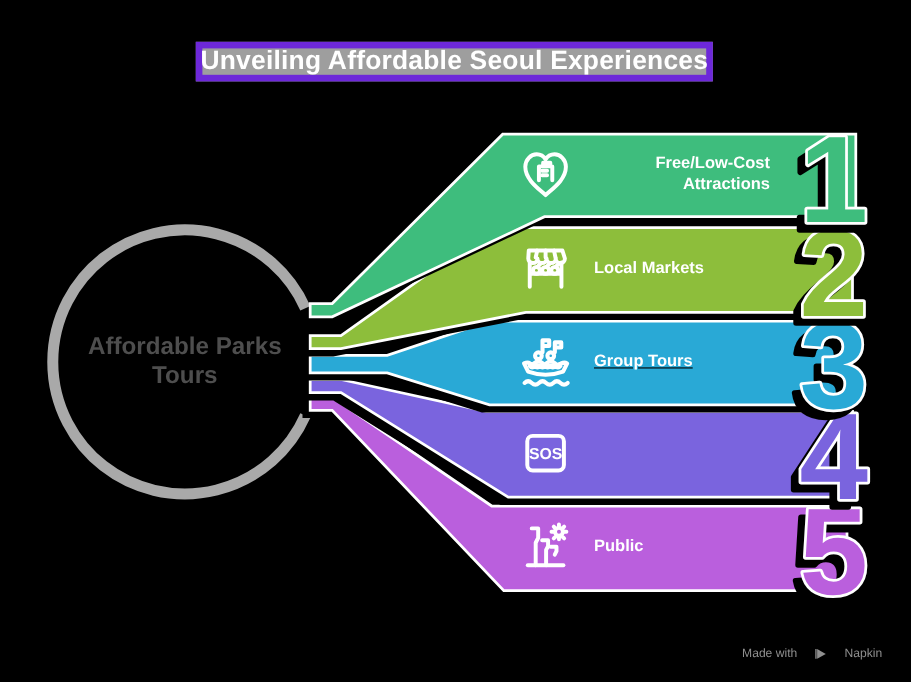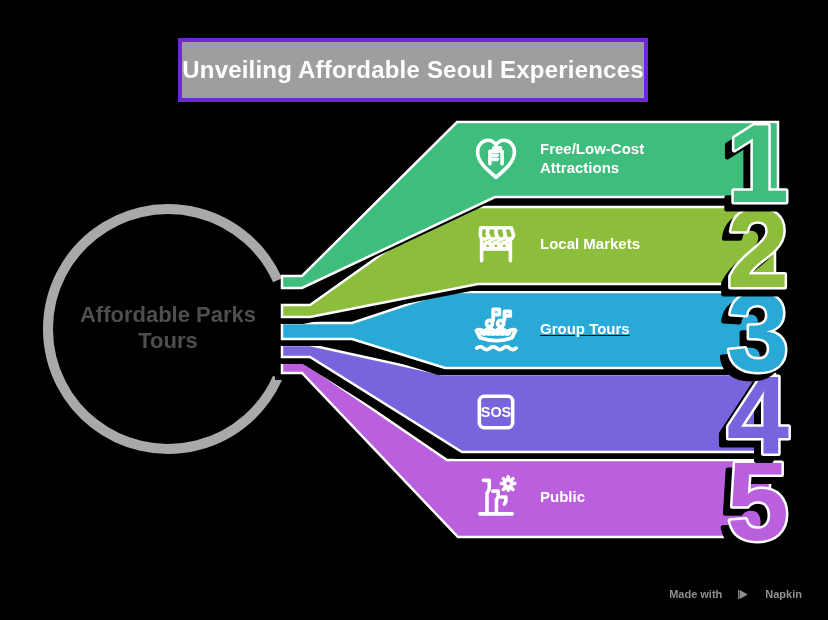--- a/index.html
+++ b/index.html
@@ -2,22 +2,22 @@
 <html><head>
 <meta charset="utf-8">
 <style>
   html,body{margin:0;padding:0;background:#000;}
   .canvas{
     position:relative;width:828px;height:620px;background:#000;overflow:hidden;
     font-family:"Liberation Sans",sans-serif;
   }
   
   .title-banner{
-    position:absolute;left:178px;top:38px;width:470px;height:64px;
-    background:#9E9E9E;border:4px solid #6d28d9;box-sizing:border-box;
+    position:absolute;left:178px;top:38px;width:470px;height:36px;
+    background:#9E9E9E;border:6px solid #6d28d9;box-sizing:border-box;
     display:flex;align-items:center;justify-content:center;
   }
   .title-banner span{
     color:#FFFFFF;font-size:24px;font-weight:bold;letter-spacing:.2px;white-space:nowrap;
   }
   
   .diagram{position:absolute;left:0;top:0;}
   .ribbon-body{stroke:#FFFFFF;stroke-width:2.5;stroke-linejoin:miter;}
   .big-num{
     font-family:"Liberation Sans",sans-serif;font-size:112px;font-weight:bold;
@@ -33,21 +33,21 @@
   
   .row{position:absolute;left:468px;height:60px;display:flex;align-items:center;gap:16px;}
   .row .icon{width:56px;height:60px;display:flex;align-items:center;justify-content:center;flex:0 0 56px;}
   .row .icon svg{stroke:#FFFFFF;fill:none;stroke-width:1.6;stroke-linecap:round;stroke-linejoin:round;}
   .row .label{color:#FFFFFF;font-size:15px;font-weight:bold;line-height:1.3;width:160px;}
   .sos-text{font-family:"Liberation Sans",sans-serif;font-size:6.4px;font-weight:bold;
     fill:#FFFFFF;stroke:none;text-anchor:middle;}
   
   .watermark{
     position:absolute;right:26px;bottom:20px;display:flex;align-items:center;gap:16px;
-    color:#8F8F8F;font-size:11px;font-weight:bold;margin-left:12px;
+    color:#8F8F8F;font-size:11px;font-weight:normal;margin-left:12px;
   }
 </style>
 </head>
 <body>
 
 <div class="canvas">
 
   <div class="title-banner">
     <span>Unveiling Affordable Seoul Experiences</span>
   </div>
@@ -87,21 +87,21 @@
     <g>
       <path d="M282 276 L302 276 L457 122 L778 122 L778 197 L495 197 L302 288 L282 288 Z" transform="translate(-7,7)" fill="#000"></path>
       <path class="ribbon-body" d="M282 276 L302 276 L457 122 L778 122 L778 197 L495 197 L302 288 L282 288 Z" fill="#3EBD7D"></path>
       <text class="big-num num-shadow" x="751" y="209">1</text>
       <text class="big-num num-main" x="758" y="202" fill="#3EBD7D">1</text>
     </g>
   </svg>
 
   <div class="hub-label">Affordable Parks Tours</div>
 
-  <div class="row" style="top:128px;">
+  <div class="row" style="top:128px;text-align:right;">
     <span class="icon">
       <svg width="54" height="54" viewBox="0 0 24 24">
         <path d="M12 20.6 C9 17.9 3.8 14.3 3.8 9.2 C3.8 6.2 6.1 4.1 8.4 4.1 C10 4.1 11.3 5 12 6.2 C12.7 5 14 4.1 15.6 4.1 C17.9 4.1 20.2 6.2 20.2 9.2 C20.2 14.3 15 17.9 12 20.6 Z"></path>
         <path d="M9.3 14.6 V9 h1.7 V7.5 h1 V9 h0.9 V7.5 h1 V9 h0.8 v5.6"></path>
         <path d="M10.6 10.8 h2 M10.6 12.6 h2"></path>
       </svg>
     </span>
     <div class="label">Free/Low-Cost Attractions</div>
   </div>
 

